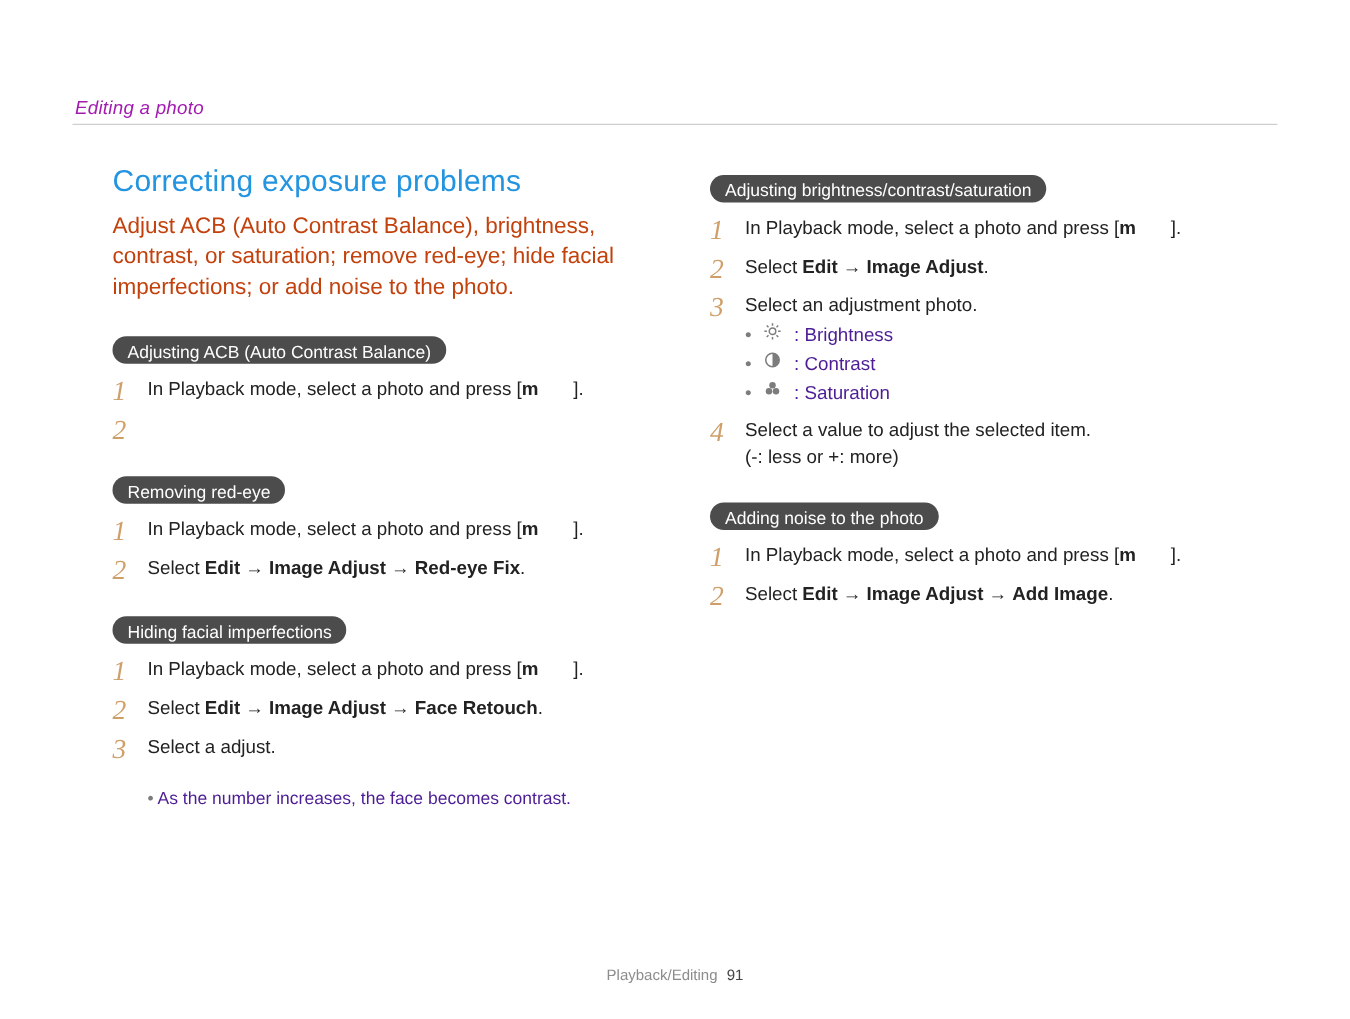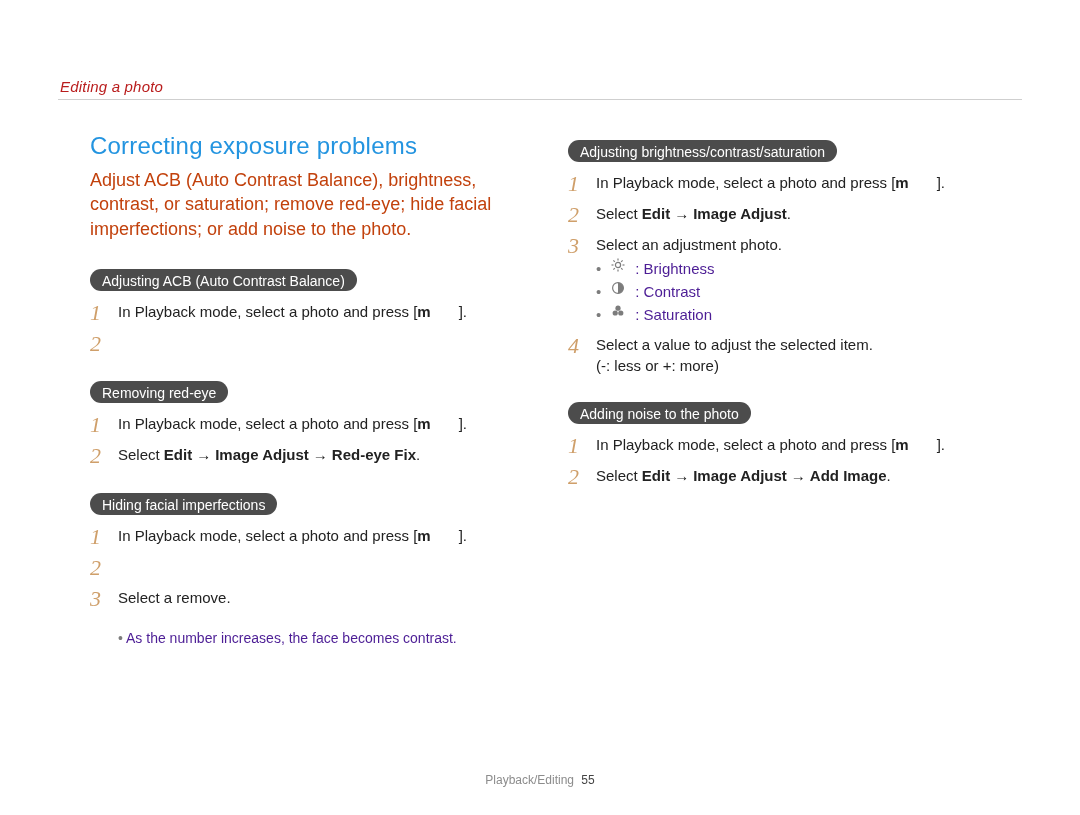--- a/index.html
+++ b/index.html
@@ -15,21 +15,21 @@
   .page {
     box-sizing: border-box;
     width: 1080px;
     height: 815px;
     padding: 78px 58px 28px 58px;
     position: relative;
   }
   .topic {
     font-size: 15px;
     font-style: italic;
-    color: #b91c1c;
+    color: #a21caf;
     letter-spacing: 0.2px;
     border-bottom: 1px solid #cfcfcf;
     padding: 0 0 4px 2px;
   }
   .columns {
     display: flex;
     gap: 24px;
     padding-top: 30px;
     margin-left: 32px;
   }
@@ -157,24 +157,27 @@
       <div class="pill">Hiding facial imperfections</div>
       <ol class="steps">
         <li>
           <span class="num">1</span>
           <span class="step-body">
             <span>In Playback mode, select a photo and press [</span><span class="key">m</span><span style="display:inline-block;width:28px"></span><span>].</span>
           </span>
         </li>
         <li>
           <span class="num">2</span>
+          <span class="step-body">
+            <span>Select </span><b>Edit</b><span class="arrow">→</span><b>Image Adjust</b><span class="arrow">→</span><b>Face Retouch</b><span>.</span>
+          </span>
         </li>
         <li>
           <span class="num">3</span>
-          <span class="step-body">Select a remove.</span>
+          <span class="step-body">Select a adjust.</span>
         </li>
       </ol>
       <ul class="bullets">
         <li>As the number increases, the face becomes contrast.</li>
       </ul>
 
     </div>
 
     <div class="col">
 
@@ -262,16 +265,16 @@
             <span>Select </span><b>Edit</b><span class="arrow">→</span><b>Image Adjust</b><span class="arrow">→</span><b>Add Image</b><span>.</span>
           </span>
         </li>
       </ol>
 
     </div>
   </div>
 
   <div class="footer">
     <span>Playback/Editing</span>
-    <span class="pagenum">55</span>
+    <span class="pagenum">91</span>
   </div>
 
 </div>
 
 </body></html>

